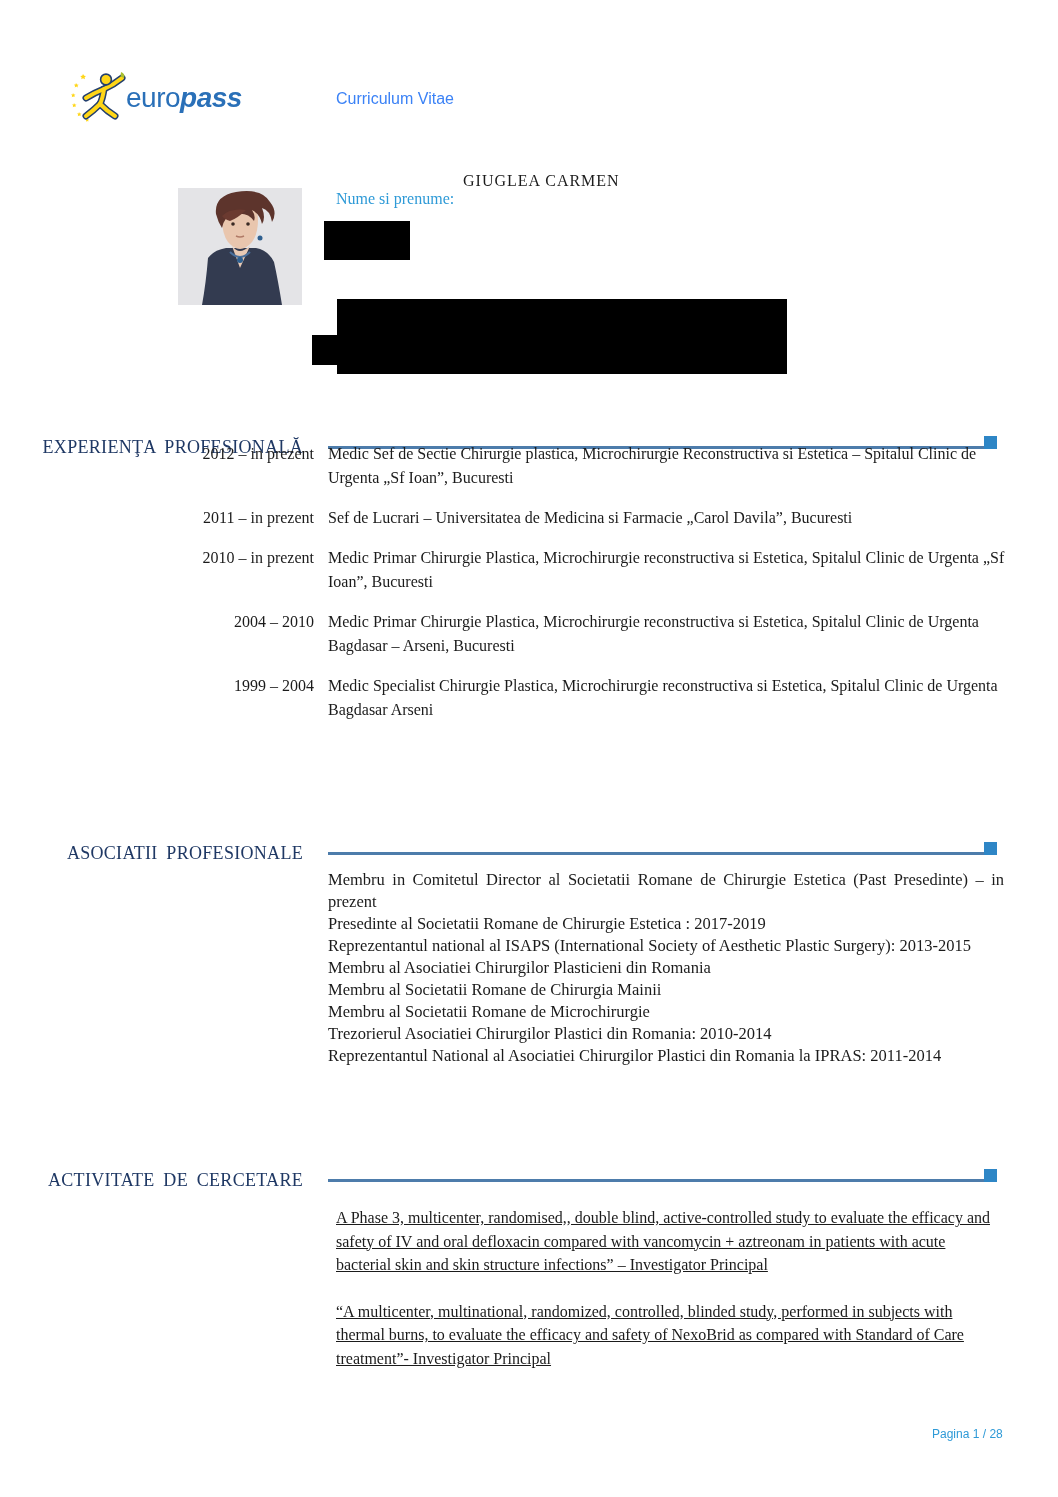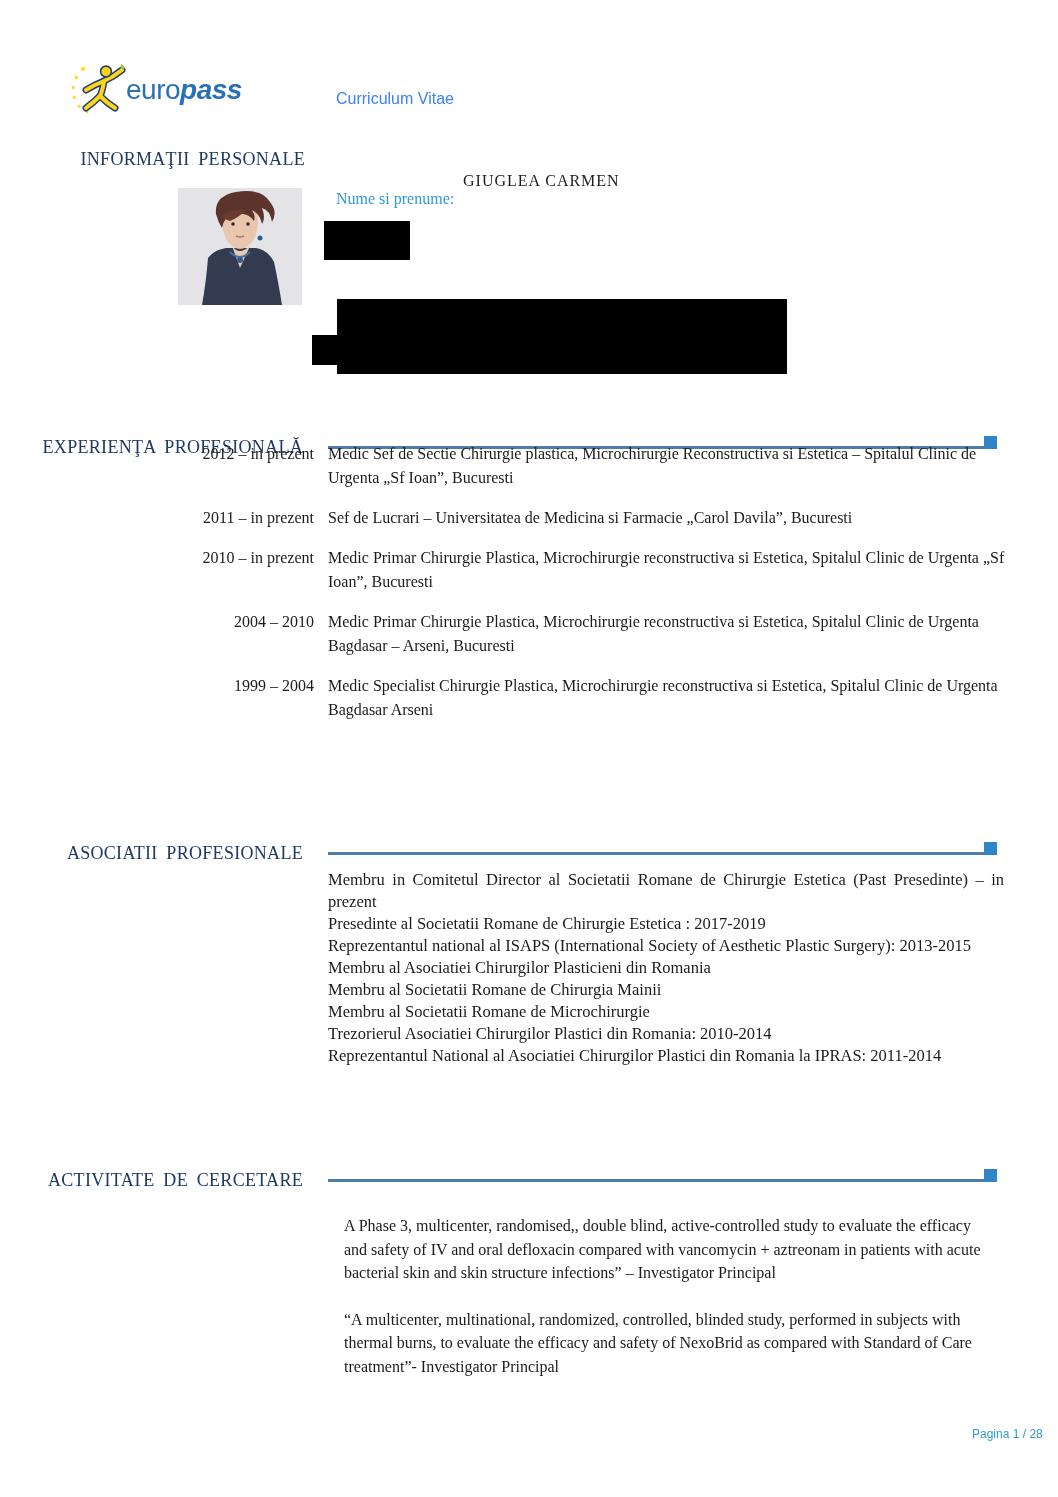--- a/index.html
+++ b/index.html
@@ -1,20 +1,20 @@
 <!DOCTYPE html>
 <html><head>
 <meta charset="utf-8">
 <style>
   html,body{margin:0;padding:0;background:#fff;}
   .page{position:relative;width:1058px;height:1497px;background:#ffffff;overflow:hidden;
         font-family:"Liberation Serif", serif;color:#1b1b1b;}
 
   
-  .logo{position:absolute;left:70px;top:64px;display:flex;align-items:flex-start;justify-content:space-between;}
+  .logo{position:absolute;left:70px;top:72px;display:flex;align-items:flex-start;justify-content:space-between;}
   .logo-text{font-family:"Liberation Sans", sans-serif;font-size:28px;color:#2a70b8;
              margin-left:-2px;margin-top:10px;letter-spacing:-0.5px;}
   .logo-text .bold{font-weight:bold;font-style:italic;}
   .cv-title{position:absolute;left:336px;top:90px;font-family:"Liberation Sans", sans-serif;
             font-size:16px;color:#3b82f6;}
 
   
   .sec-heading{font-size:18px;color:#1f3864;letter-spacing:0.3px;word-spacing:4px;white-space:nowrap;}
   .info-heading{position:absolute;left:0;top:149px;width:305px;text-align:right;}
   .sec{position:absolute;left:0;width:997px;display:flex;align-items:center;}
@@ -38,26 +38,26 @@
   .entry .date{width:314px;text-align:right;white-space:nowrap;flex:none;}
   .entry .desc{margin-left:14px;width:678px;}
 
   
   .assoc{position:absolute;left:328px;top:869px;width:676px;font-size:16.5px;line-height:22px;}
   .assoc .item{margin:0;}
   .assoc .justified{text-align:justify;}
 
   
   .research{position:absolute;left:328px;top:1198px;width:680px;font-size:16px;line-height:23.5px;}
-  .research .para{margin:16px;}
+  .research .para{margin:8px;text-decoration:underline;}
   .research .para + .para{margin-top:23px;}
 
   
   .footer{position:absolute;left:932px;top:1427px;font-family:"Liberation Sans", sans-serif;
-          font-size:12px;color:#2e9ad7;margin-left:40px;}
+          font-size:12px;color:#2e9ad7;}
 </style>
 </head>
 <body>
 
 <div class="page">
 
   <div class="logo">
     <span>
       <svg width="58" height="52" viewBox="0 0 58 52">
         <g fill="#ffd617">
@@ -84,21 +84,20 @@
         </g>
         <circle cx="36" cy="7.5" r="5.4" fill="#ffd617" stroke="#24406e" stroke-width="1.6"></circle>
         <path d="M51 0 q4.5 1.5 3 6 l-3.5 -1.5 z" fill="#a8bf2f"></path>
       </svg>
     </span>
     <span class="logo-text"><span>euro</span><span class="bold">pass</span></span>
   </div>
 
   <div class="cv-title">Curriculum Vitae</div>
 
-  <div class="sec-heading info-heading">INFORMAŢII PERSONALE</div>
 
   <div class="photo">
     <svg width="124" height="117" viewBox="0 0 124 117">
       <rect width="124" height="117" fill="#e9e9eb"></rect>
       <rect x="0" y="0" width="124" height="117" fill="#e4e4e7"></rect>
       <path d="M30 70 Q28 95 24 117 L104 117 Q100 92 96 74 Q90 62 78 60 L48 60 Q36 62 30 70z" fill="#333b50"></path>
       <path d="M54 58 L62 80 L72 58 Q66 63 62 63 Q58 63 54 58z" fill="#e8c9b4"></path>
       <path d="M44 30 Q44 14 62 13 Q80 14 80 32 Q80 46 74 54 Q68 61 62 61 Q56 61 50 54 Q44 46 44 30z" fill="#e9c6ae"></path>
       <path d="M38 26 Q36 8 58 4 Q84 0 92 14 Q100 24 94 34 Q92 22 84 20 Q88 30 84 36 Q82 26 74 22 Q78 28 76 33 Q70 24 58 26 Q46 28 44 40 Q40 34 38 26z" fill="#5d342c"></path>
       <path d="M44 28 Q52 20 68 22 Q60 30 52 33 Q46 31 44 28z" fill="#6b3a30"></path>

